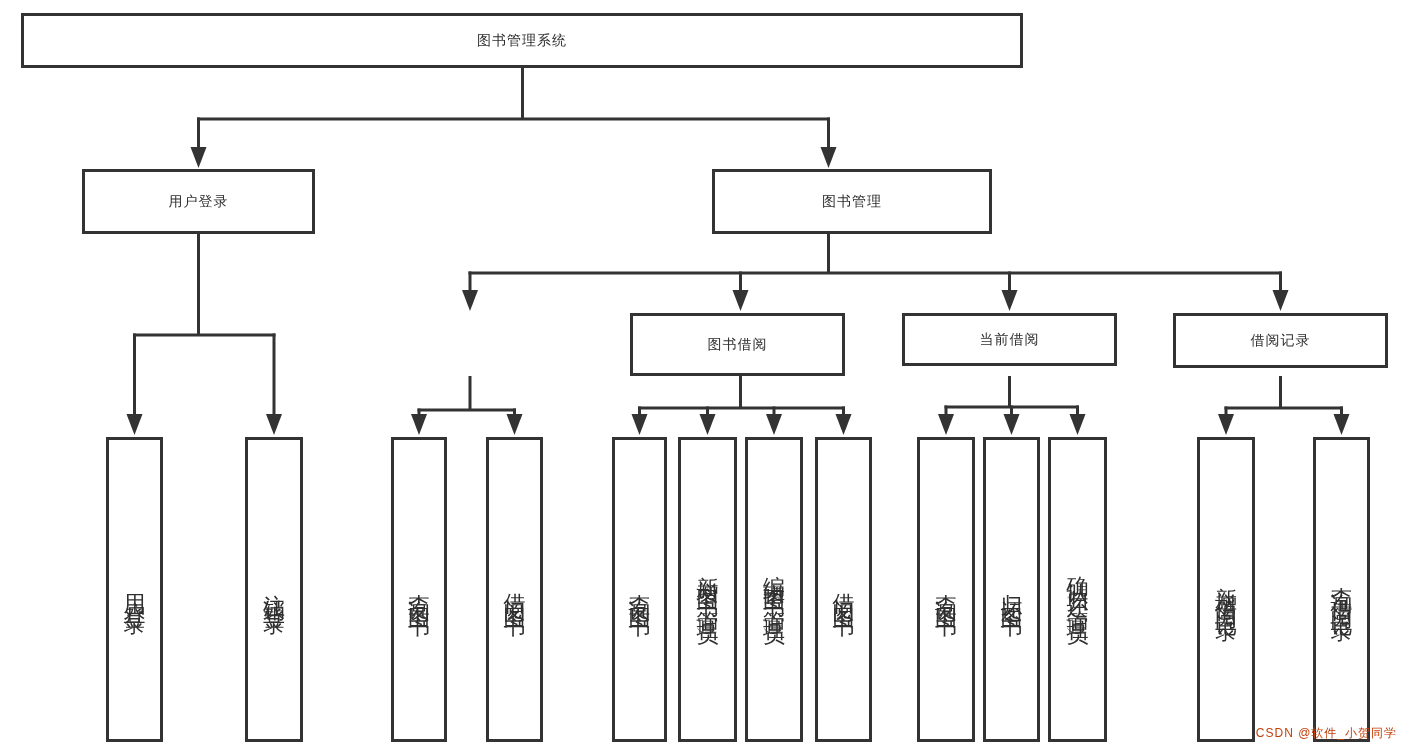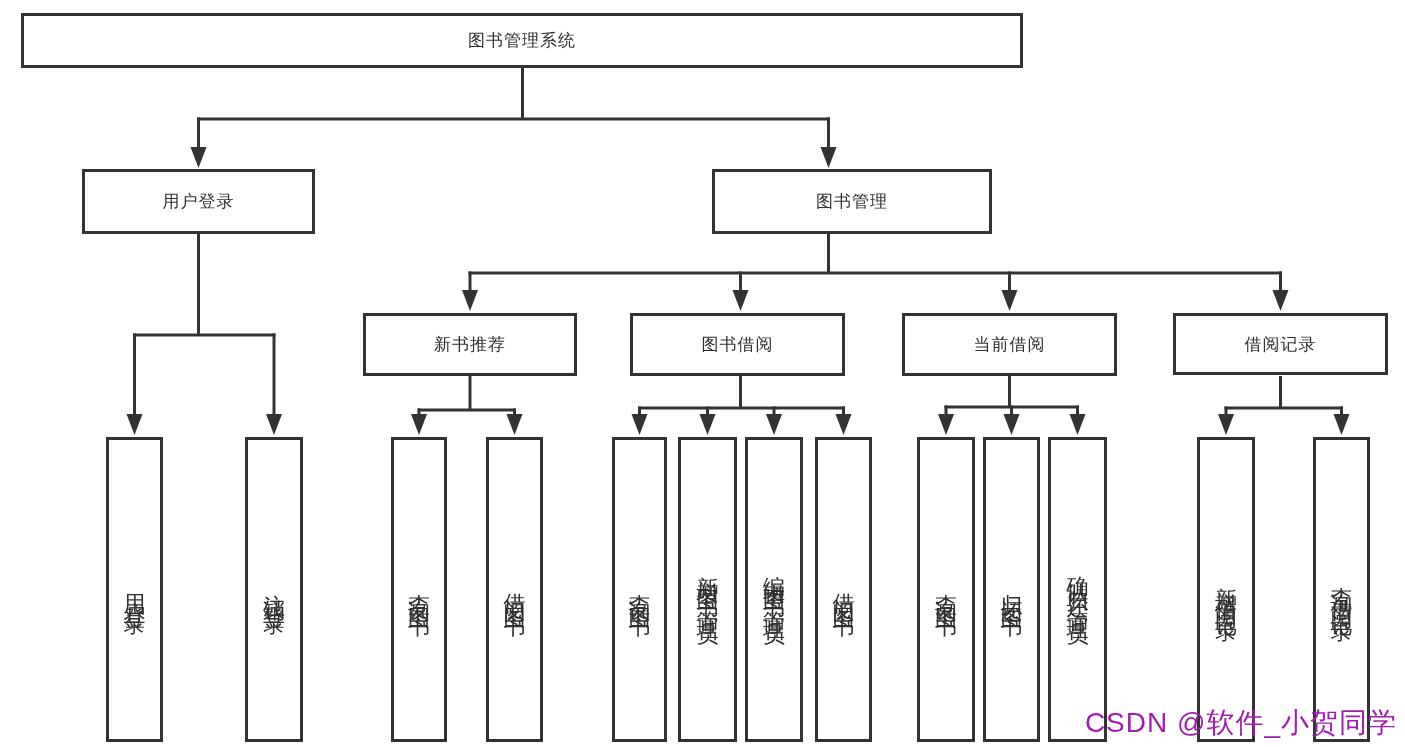--- a/index.html
+++ b/index.html
@@ -18,21 +18,21 @@
   }
   .hbox {
     position: absolute;
     box-sizing: border-box;
     border: 3px solid #333333;
     background: #ffffff;
     display: flex;
     align-items: center;
     justify-content: center;
     color: #2f2f2f;
-    font-size: 17px;
+    font-size: 14px;
     letter-spacing: 1px;
     white-space: nowrap;
     z-index: 2;
   }
   .vbox {
     position: absolute;
     box-sizing: border-box;
     border: 3px solid #333333;
     background: #ffffff;
     display: flex;
@@ -48,22 +48,22 @@
     color: #2f2f2f;
     font-size: 22px;
     letter-spacing: 7px;
     line-height: 1;
     white-space: nowrap;
   }
   .watermark {
     position: absolute;
     right: 8px;
     bottom: 5px;
-    color: #a21caf;
-    font-size: 28px;
+    color: #c2410c;
+    font-size: 12px;
     letter-spacing: 1px;
     z-index: 3;
     white-space: nowrap;
   }
 </style>
 </head>
 <body>
 
 <div id="canvas">
 
@@ -138,24 +138,23 @@
       <polygon points="1218,414 1234,414 1226,435"></polygon>
       <polygon points="1333.5,414 1349.5,414 1341.5,435"></polygon>
     </g>
   </svg>
 
   <div class="hbox" style="left:21px; top:13px; width:1002px; height:55px;">图书管理系统</div>
 
   <div class="hbox" style="left:82px; top:169px; width:233px; height:65px;">用户登录</div>
   <div class="hbox" style="left:712px; top:169px; width:280px; height:65px;">图书管理</div>
 
-  <div class="hbox" style="left:363px; top:313px; width:214px; height:63px;">新书推荐</div>
   <div class="hbox" style="left:630px; top:313px; width:215px; height:63px;">图书借阅</div>
-  <div class="hbox" style="left:902px; top:313px; width:215px; height:63px;">当前借阅</div>
-  <div class="hbox" style="left:1173px; top:313px; width:215px; height:62px;">借阅记录</div>
+  <div class="hbox" style="left:902px; top:313px; width:215px; height:53px;">当前借阅</div>
+  <div class="hbox" style="left:1173px; top:313px; width:215px; height:55px;">借阅记录</div>
 
   <div class="vbox" style="left:106px; width:57px;">
     <span>用户登录</span>
   </div>
   <div class="vbox" style="left:245px; width:58px;">
     <span>注销登录</span>
   </div>
 
   <div class="vbox" style="left:391px; width:56px;">
     <span>查询图书</span>

